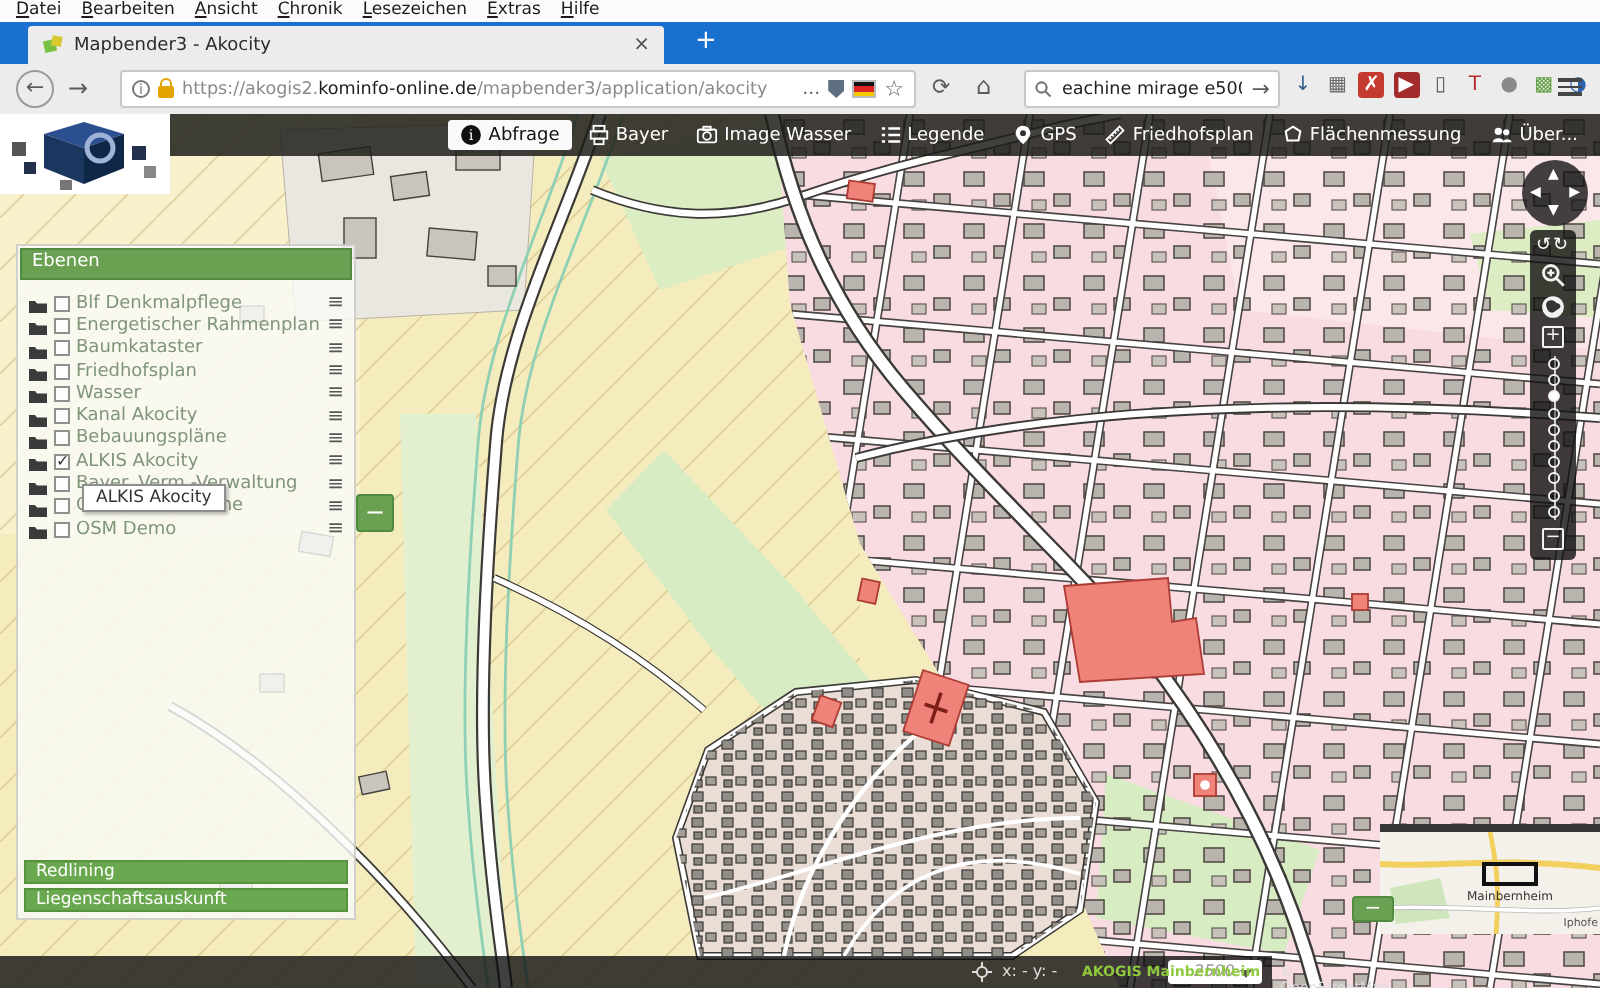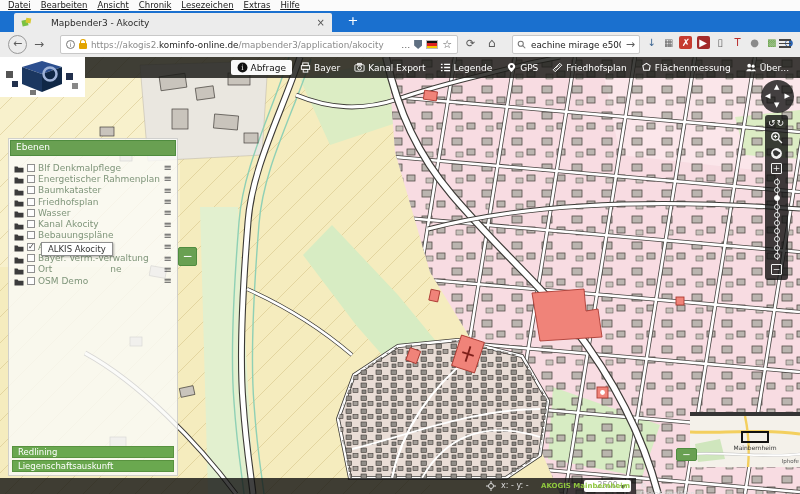--- a/index.html
+++ b/index.html
@@ -1,25 +1,25 @@
 <!DOCTYPE html>
 <html><head>
 <meta charset="utf-8">
 <style>
   html,body{margin:0;padding:0;background:#888;}
   .screen{position:relative;width:800px;height:494px;overflow:hidden;
           font-family:"DejaVu Sans","Liberation Sans",sans-serif;background:#fff;}
   
-  .menubar{height:11px;background:#fbfbfb;display:flex;align-items:center;padding-left:3px;text-decoration:underline;}
+  .menubar{height:11px;background:#fbfbfb;display:flex;align-items:center;padding-left:3px;}
   .menu-item{font-size:8.5px;color:#1b1b1b;padding:0 5px;line-height:11px;}
   .menu-item u{text-decoration:underline;}
   .tabbar{height:21px;background:#1a70cf;position:relative;}
   .tab{position:absolute;left:14px;bottom:0;width:318px;height:19px;background:#ececec;
        border-radius:2px 2px 0 0;display:flex;align-items:center;padding:0 7px;box-sizing:border-box;}
-  .tab-title{font-size:9px;color:#2b2b2b;margin-left:19px;flex:1;white-space:nowrap;overflow:hidden;}
+  .tab-title{font-size:9px;color:#2b2b2b;margin-left:5px;flex:1;white-space:nowrap;overflow:hidden;}
   .tab-close{font-size:10px;color:#555;}
   .newtab{position:absolute;left:340px;top:0;width:26px;height:21px;color:#fff;font-size:13px;
           text-align:center;line-height:20px;}
   .navbar{height:25px;background:#ececec;border-bottom:1px solid #b9b9b9;position:relative;}
   .nav-back{position:absolute;left:8px;top:3px;width:19px;height:19px;border:1.5px solid #9a9a9a;
             border-radius:50%;color:#5c5c5c;font-size:11px;line-height:16px;text-align:center;box-sizing:border-box;}
   .nav-fwd{position:absolute;left:34px;top:5px;color:#5c5c5c;font-size:12px;}
   .urlbar{position:absolute;left:60px;top:3px;width:398px;height:19px;background:#fff;
           border:1px solid #c8c8c8;border-radius:2px;box-sizing:border-box;display:flex;
           align-items:center;padding:0 5px;gap:4px;}
@@ -48,21 +48,21 @@
   #viewport{position:absolute;left:0;top:57px;width:800px;height:437px;overflow:hidden;}
   #map-svg{position:absolute;left:0;top:0;width:800px;height:437px;}
   .app-toolbar{position:absolute;left:85px;right:0;top:0;height:21px;background:rgba(28,28,24,0.84);
                display:flex;justify-content:flex-end;align-items:center;padding-right:5px;gap:2px;}
   .tb-btn{display:flex;align-items:center;gap:3px;color:#fff;font-size:9px;padding:2px 6px;
           border-radius:2px;white-space:nowrap;}
   .tb-btn.active{background:#fafafa;color:#111;}
   .tb-btn svg{display:block;}
   .logo-box{position:absolute;left:0;top:0;width:85px;height:40px;background:#fff;}
   
-  .sidebar{position:absolute;left:8px;top:81px;width:170px;height:338px;background:rgba(250,250,248,0.82);
+  .sidebar{position:absolute;left:8px;top:65px;width:170px;height:338px;background:rgba(250,250,248,0.82);
            border:1px solid rgba(160,160,160,0.45);box-sizing:border-box;}
   .sb-header{height:14px;background:#69a052;border:1px solid #4f8c3f;margin:1px;color:#fff;
              font-size:9px;line-height:13px;padding-left:5px;}
   #layer-list{padding:5px 2px 0 2px;}
   .layer-row{height:11.3px;display:flex;align-items:center;gap:3px;padding:0 3px;}
   .layer-row .lbl{font-size:9px;color:#7f957a;flex:1;white-space:nowrap;overflow:hidden;display:flex;align-items:center;}
   .lbl-gap{display:inline-block;width:58px;}
   .cbx{width:8px;height:8px;border:1px solid #8f8f8f;background:#fdfdfd;box-sizing:border-box;
        font-size:8px;line-height:6px;color:#333;text-align:center;flex:0 0 auto;}
   .row-menu{font-size:10px;color:#565656;flex:0 0 auto;}
@@ -333,21 +333,21 @@
           <span>Bayer</span>
         </div>
         <div class="tb-btn">
           <span>
             <svg width="11" height="11" viewBox="0 0 12 12" fill="none" stroke="#fff" stroke-width="1">
               <rect x="1" y="3" width="10" height="7" rx="1"></rect>
               <circle cx="6" cy="6.5" r="2.1"></circle>
               <rect x="4" y="1.5" width="4" height="1.8"></rect>
             </svg>
           </span>
-          <span>Kanal Export</span>
+          <span>Image Wasser</span>
         </div>
         <div class="tb-btn">
           <span>
             <svg width="11" height="11" viewBox="0 0 12 12" stroke="#fff" stroke-width="1.4">
               <path d="M4.5,2.5 H11 M4.5,6 H11 M4.5,9.5 H11"></path>
               <path d="M1,2.5 h1.8 M1,6 h1.8 M1,9.5 h1.8"></path>
             </svg>
           </span>
           <span>Legende</span>
         </div>

